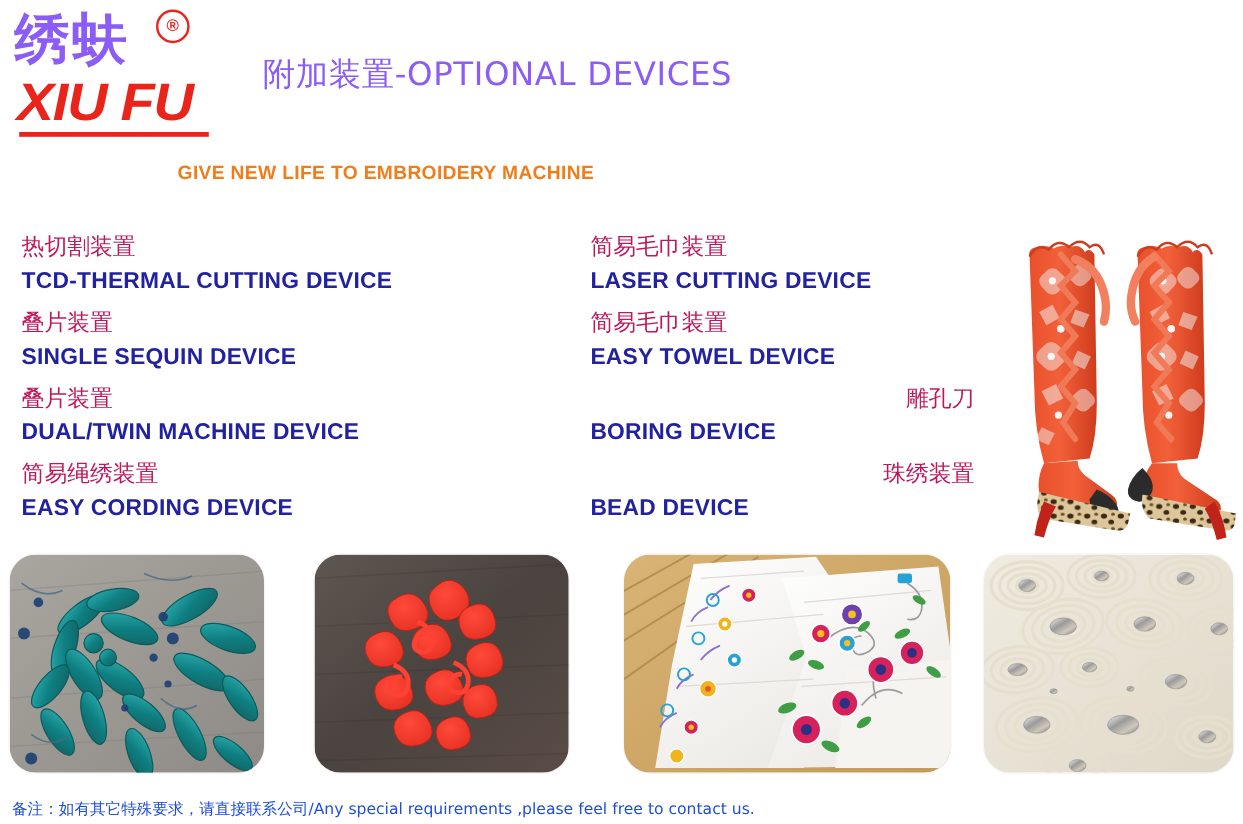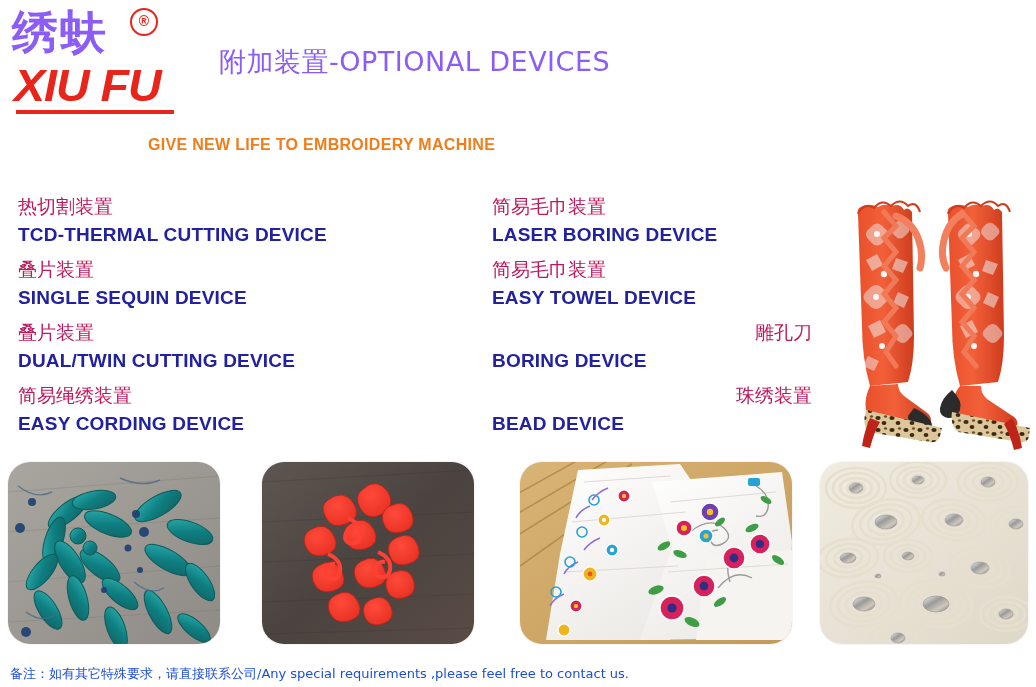--- a/index.html
+++ b/index.html
@@ -107,32 +107,32 @@
       <div class="device">
         <div class="cn">热切割装置</div>
         <div class="en">TCD-THERMAL CUTTING DEVICE</div>
       </div>
       <div class="device">
         <div class="cn">叠片装置</div>
         <div class="en">SINGLE SEQUIN DEVICE</div>
       </div>
       <div class="device">
         <div class="cn">叠片装置</div>
-        <div class="en">DUAL/TWIN CUTTING DEVICE</div>
+        <div class="en">DUAL/TWIN MACHINE DEVICE</div>
       </div>
       <div class="device">
         <div class="cn">简易绳绣装置</div>
         <div class="en">EASY CORDING DEVICE</div>
       </div>
     </div>
 
     <div class="col col-right">
       <div class="device">
         <div class="cn">简易毛巾装置</div>
-        <div class="en">LASER BORING DEVICE</div>
+        <div class="en">LASER CUTTING DEVICE</div>
       </div>
       <div class="device">
         <div class="cn">简易毛巾装置</div>
         <div class="en">EASY TOWEL DEVICE</div>
       </div>
       <div class="device indent">
         <div class="cn">雕孔刀</div>
         <div class="en">BORING DEVICE</div>
       </div>
       <div class="device indent">

